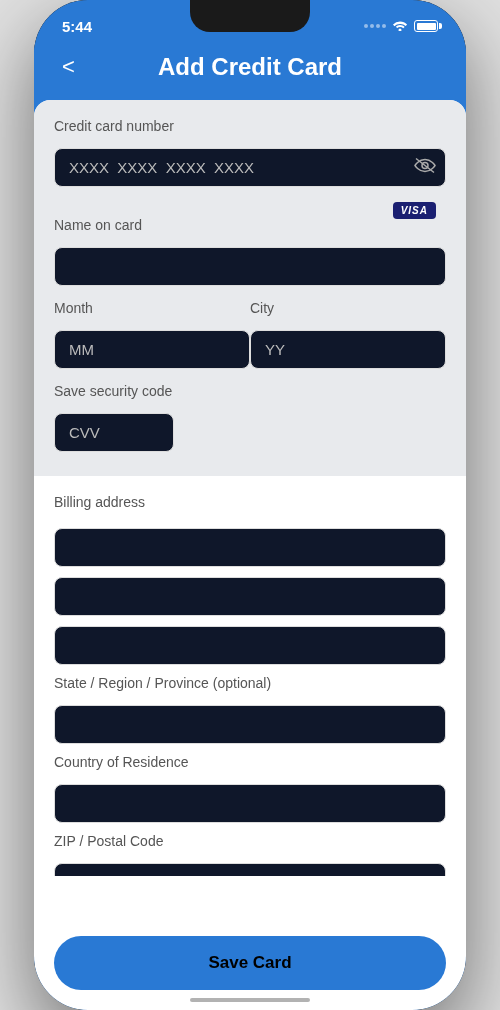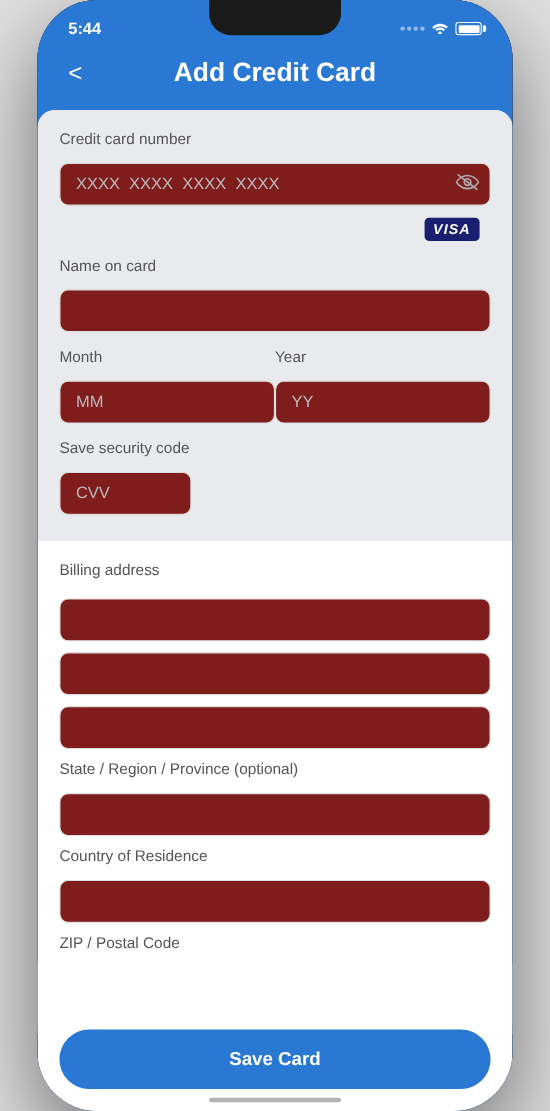--- a/index.html
+++ b/index.html
@@ -165,21 +165,21 @@
     .card-number-row {
       position: relative;
       margin-bottom: 10px;
     }
 
     .form-input {
       width: 100%;
       padding: 10px 14px;
       border: 1px solid #ddd;
       border-radius: 8px;
-      background: #7f1d1d;
+      background: #0f172a;
       font-size: 15px;
       color: #aaa;
       outline: none;
     }
 
     .form-input::placeholder {
       color: #bbb;
     }
 
     .eye-icon {
@@ -191,30 +191,30 @@
       font-size: 18px;
       cursor: pointer;
     }
 
     .visa-badge {
       position: absolute;
       right: 10px;
       bottom: -32px;
       background: #1a1f71;
       color: white;
-      font-size: 13px;
+      font-size: 10px;
       font-weight: 700;
       font-style: italic;
       padding: 3px 8px;
       border-radius: 4px;
       letter-spacing: 1px;
     }
 
     .name-section {
-      margin-top: 36px;
+      margin-top: 20px;
       margin-bottom: 14px;
     }
 
     .month-year-row {
       display: flex;
       gap: 0;
       margin-bottom: 14px;
     }
 
     .month-year-row .field-group {
@@ -254,21 +254,21 @@
       position: absolute;
       bottom: 0;
       left: 0;
       right: 0;
     }
 
     .save-button {
       width: 100%;
       padding: 17px;
       background: #2979d4;
-      color: #ffffff;
+      color: #000000;
       border: none;
       border-radius: 30px;
       font-size: 17px;
       font-weight: 600;
       cursor: pointer;
       text-align: center;
       margin-top: 48px;
     }
 
     .home-indicator {
@@ -337,21 +337,21 @@
           <label class="section-label">Name on card</label>
           <input class="form-input" type="text" placeholder="" style="">
         </div>
 
         <div class="month-year-row">
           <div class="field-group">
             <label class="section-label">Month</label>
             <input class="form-input" type="text" placeholder="MM" style="">
           </div>
           <div class="field-group">
-            <label class="section-label">Year</label>
+            <label class="section-label">City</label>
             <input class="form-input" type="text" placeholder="YY" style="">
           </div>
         </div>
 
         <div class="field-group cvv-section">
           <label class="section-label">Save security code</label>
           <input class="form-input cvv-input" type="text" placeholder="CVV" style="">
         </div>
       </div>
 

